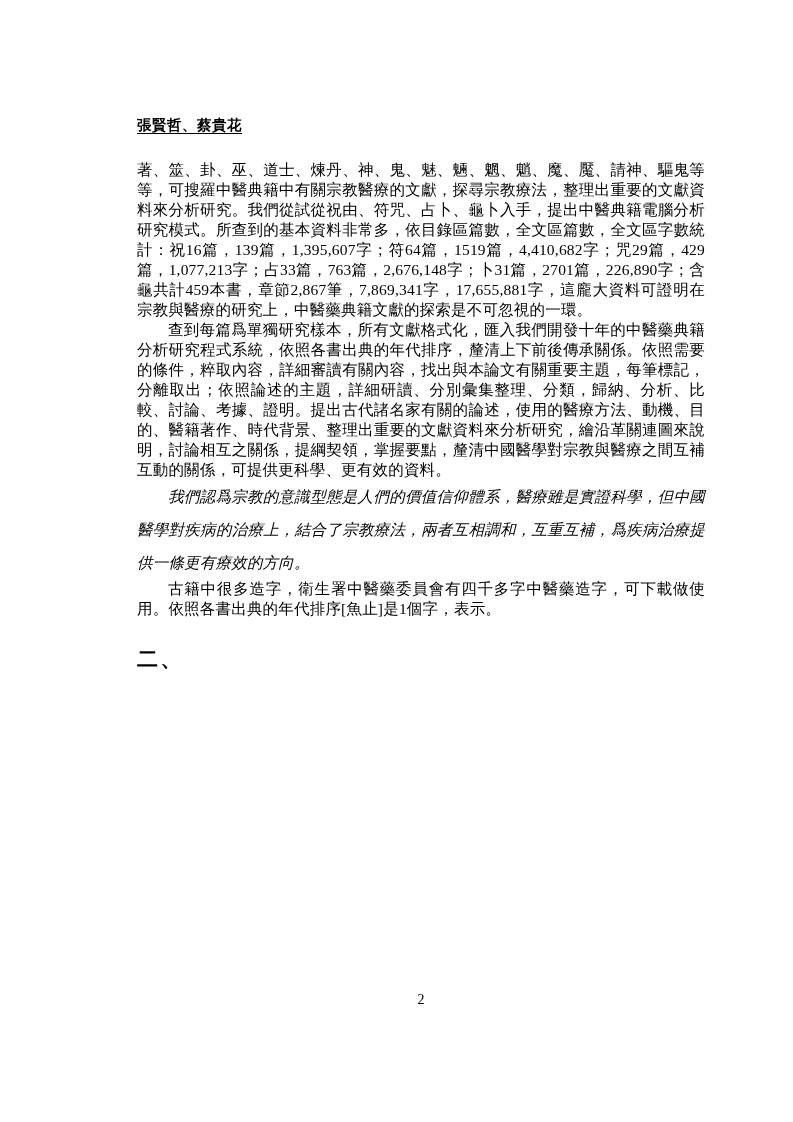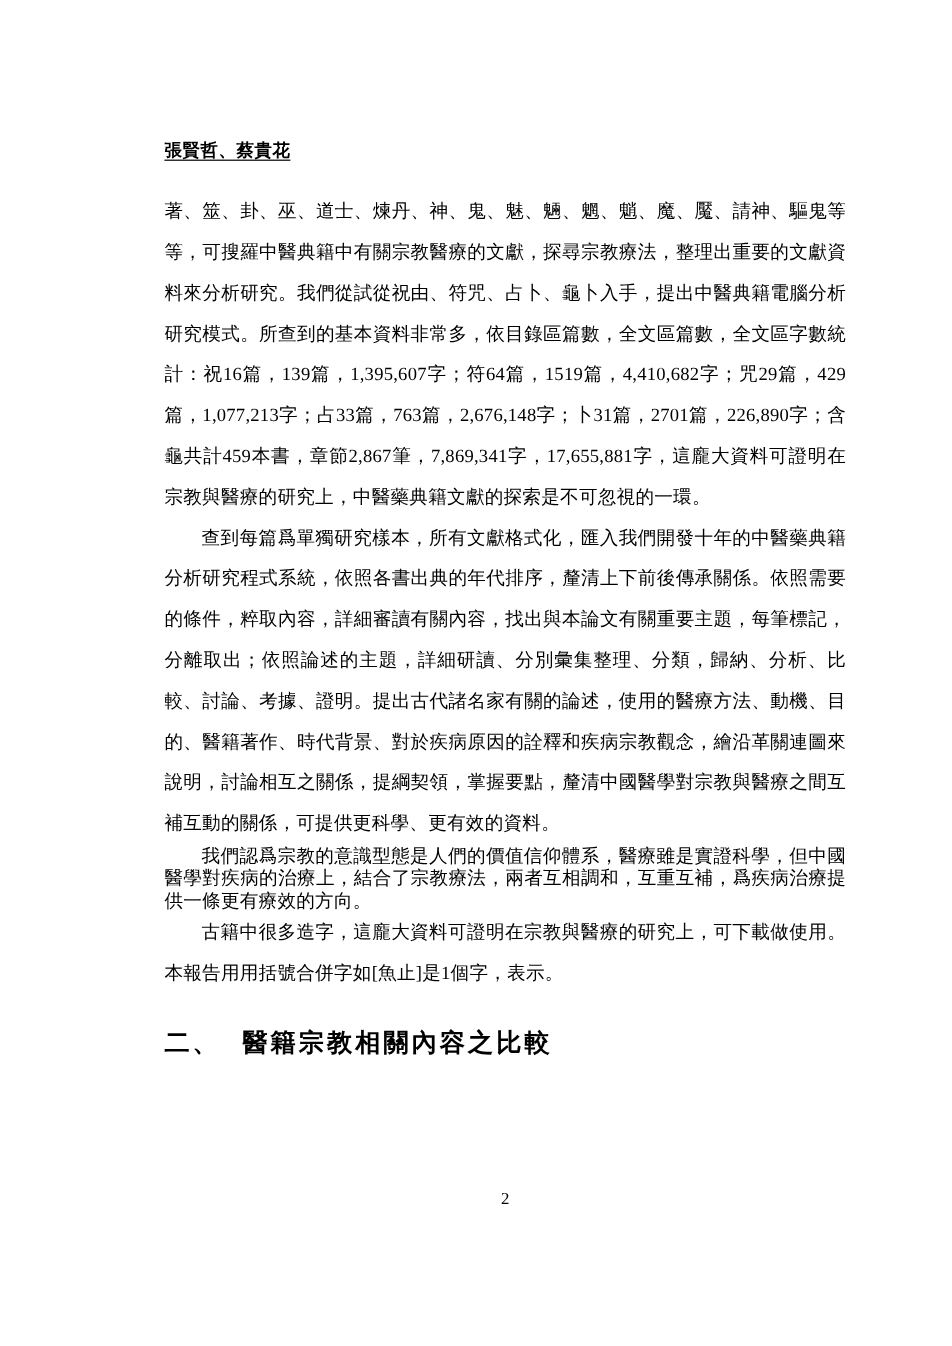--- a/index.html
+++ b/index.html
@@ -34,31 +34,32 @@
   }
   .body-text {
     position: absolute;
     top: 160px;
     left: 0;
     width: 568px;
   }
   .para {
     margin: 0;
     font-size: 15.5px;
-    line-height: 34px;
+    line-height: 20px;
     text-align: justify;
     text-justify: inter-character;
     text-indent: 2em;
     letter-spacing: 0.2px;
   }
   .para.no-indent {
     text-indent: 0;
   }
   .para.tight {
-    line-height: 19px;
+    line-height: 33px;
+    font-style: italic;
   }
   .section-heading {
     margin: 26px 0 22px 0;
     font-family: "Liberation Sans", "DejaVu Sans", sans-serif;
     font-size: 21px;
     font-weight: bold;
     letter-spacing: 2.5px;
     display: flex;
     align-items: baseline;
   }
@@ -78,30 +79,29 @@
 <body>
 
 <div class="page">
 
   <div class="running-header">張賢哲、蔡貴花</div>
 
   <div class="body-text">
 
     <p class="para no-indent">著、筮、卦、巫、道士、煉丹、神、鬼、魅、魎、魍、魈、魔、魘、請神、驅鬼等等，可搜羅中醫典籍中有關宗教醫療的文獻，探尋宗教療法，整理出重要的文獻資料來分析研究。我們從試從祝由、符咒、占卜、龜卜入手，提出中醫典籍電腦分析研究模式。所查到的基本資料非常多，依目錄區篇數，全文區篇數，全文區字數統計：祝16篇，139篇，1,395,607字；符64篇，1519篇，4,410,682字；咒29篇，429篇，1,077,213字；占33篇，763篇，2,676,148字；卜31篇，2701篇，226,890字；含龜共計459本書，章節2,867筆，7,869,341字，17,655,881字，這龐大資料可證明在宗教與醫療的研究上，中醫藥典籍文獻的探索是不可忽視的一環。</p>
 
-    <p class="para">查到每篇爲單獨研究樣本，所有文獻格式化，匯入我們開發十年的中醫藥典籍分析研究程式系統，依照各書出典的年代排序，釐清上下前後傳承關係。依照需要的條件，粹取內容，詳細審讀有關內容，找出與本論文有關重要主題，每筆標記，分離取出；依照論述的主題，詳細研讀、分別彙集整理、分類，歸納、分析、比較、討論、考據、證明。提出古代諸名家有關的論述，使用的醫療方法、動機、目的、醫籍著作、時代背景、對於疾病原因的詮釋和疾病宗教觀念，繪沿革關連圖來說明，討論相互之關係，提綱契領，掌握要點，釐清中國醫學對宗教與醫療之間互補互動的關係，可提供更科學、更有效的資料。</p>
+    <p class="para">查到每篇爲單獨研究樣本，所有文獻格式化，匯入我們開發十年的中醫藥典籍分析研究程式系統，依照各書出典的年代排序，釐清上下前後傳承關係。依照需要的條件，粹取內容，詳細審讀有關內容，找出與本論文有關重要主題，每筆標記，分離取出；依照論述的主題，詳細研讀、分別彙集整理、分類，歸納、分析、比較、討論、考據、證明。提出古代諸名家有關的論述，使用的醫療方法、動機、目的、醫籍著作、時代背景、整理出重要的文獻資料來分析研究，繪沿革關連圖來說明，討論相互之關係，提綱契領，掌握要點，釐清中國醫學對宗教與醫療之間互補互動的關係，可提供更科學、更有效的資料。</p>
 
     <p class="para tight">我們認爲宗教的意識型態是人們的價值信仰體系，醫療雖是實證科學，但中國醫學對疾病的治療上，結合了宗教療法，兩者互相調和，互重互補，爲疾病治療提供一條更有療效的方向。</p>
 
 
-    <p class="para">古籍中很多造字，這龐大資料可證明在宗教與醫療的研究上，可下載做使用。本報告用用括號合併字如[魚止]是1個字，表示。</p>
+    <p class="para">古籍中很多造字，衛生署中醫藥委員會有四千多字中醫藥造字，可下載做使用。依照各書出典的年代排序[魚止]是1個字，表示。</p>
 
     <h2 class="section-heading">
       <span class="sec-num">二、</span>
-      <span class="sec-title">醫籍宗教相關內容之比較</span>
     </h2>
 
 
   </div>
 
   <div class="page-number">2</div>
 
 </div>
 
 </body></html>

